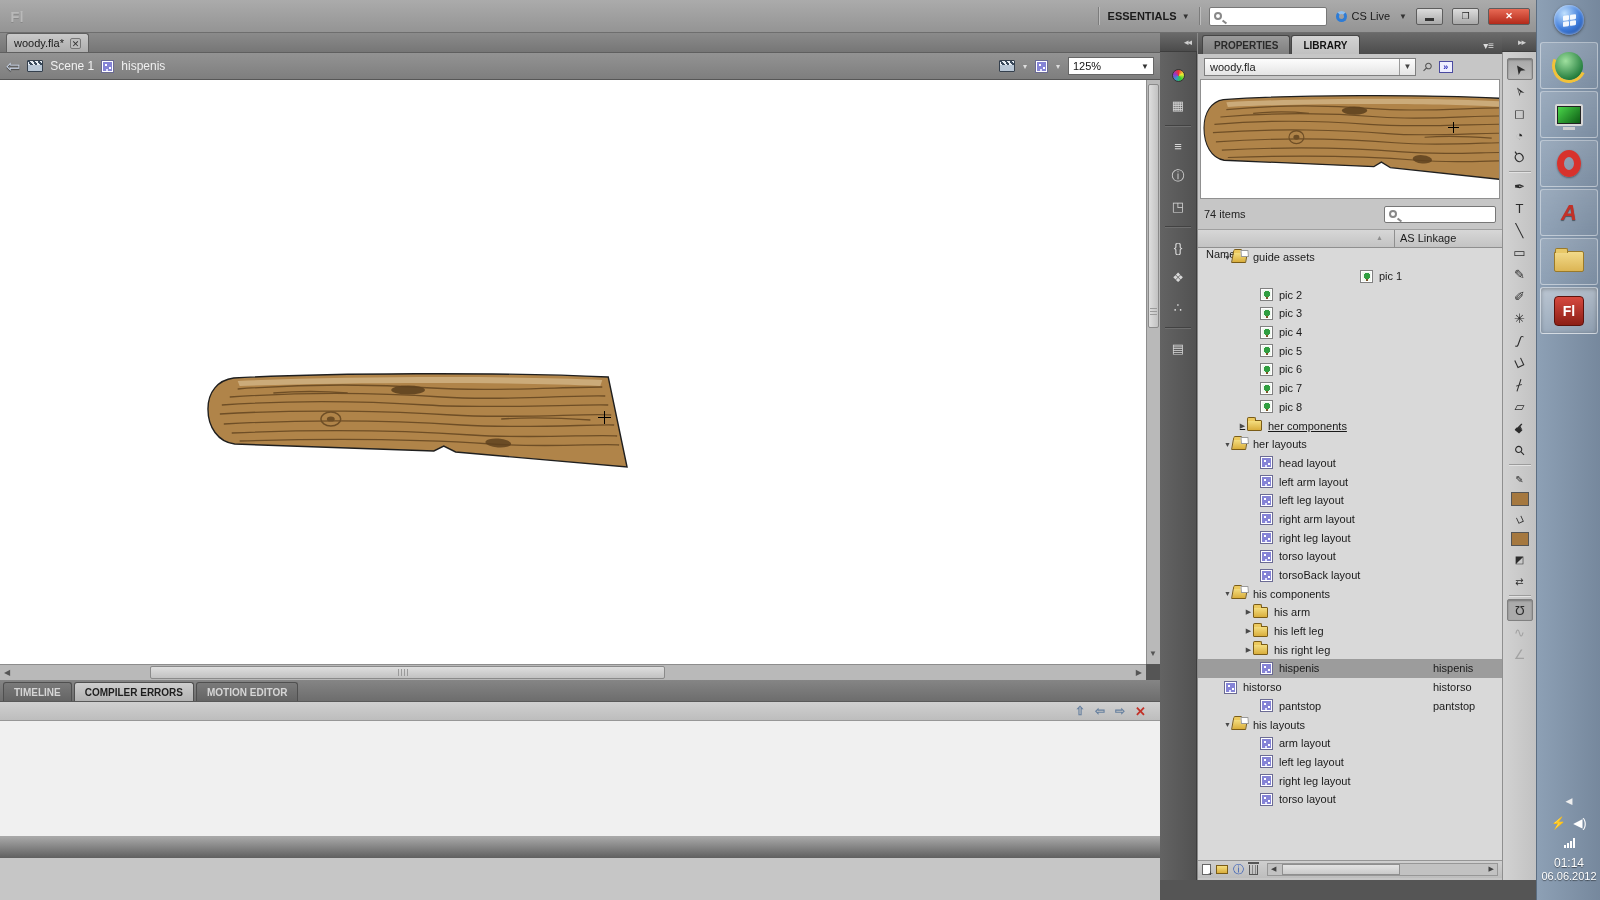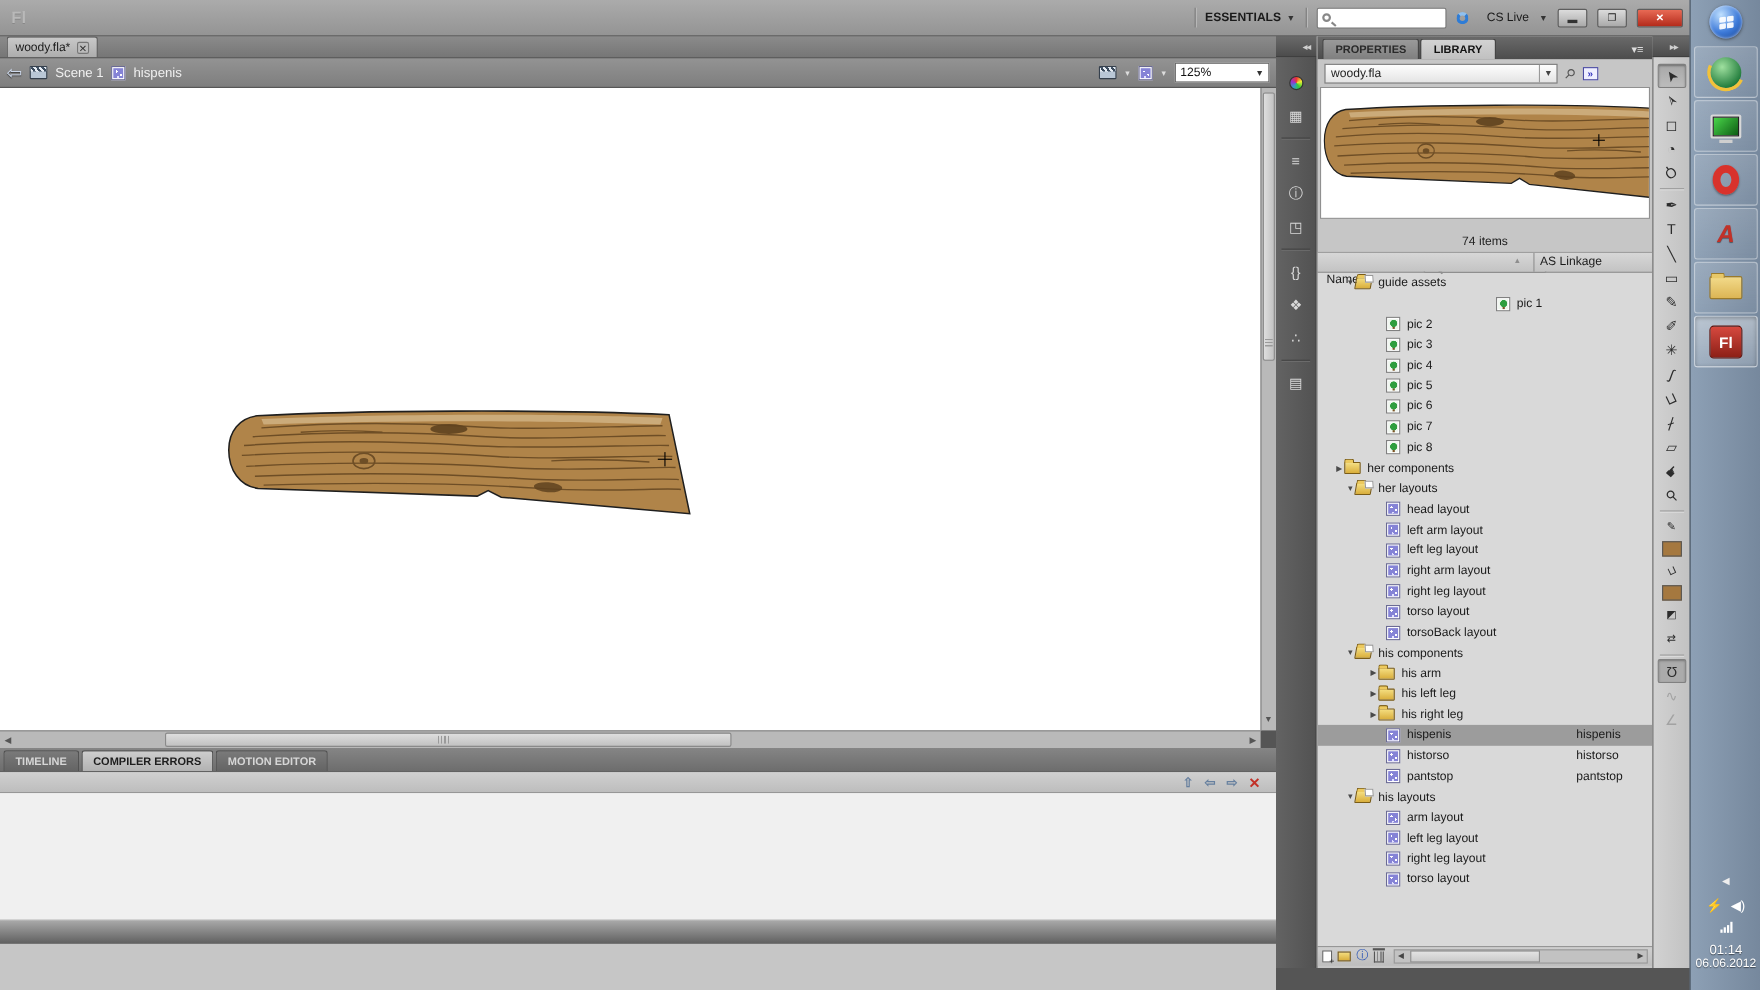--- a/index.html
+++ b/index.html
@@ -13,21 +13,21 @@
   .menu-item { padding:0 10px; height:33px; line-height:33px; color:#1c1c1c; font-size:12px; cursor:default; }
   #menubar-right { margin-left:auto; display:flex; align-items:center; gap:9px; padding-right:6px; }
   .vsep { width:1px; height:18px; background:#7c7c7c; box-shadow:1px 0 0 #bdbdbd; }
   #workspace-switcher { font-weight:bold; font-size:11px; display:flex; align-items:center; gap:5px; }
   .dn-arrow { font-size:8px; color:#333; }
   .searchbox { background:#fff; border:1px solid #777; border-radius:2px; height:19px; display:flex; align-items:center; padding:0 4px; }
   #menubar-search { width:118px; }
   .mag { width:8px; height:8px; border:2px solid #888; border-radius:50%; position:relative; flex:0 0 auto; }
   .mag::after { content:""; position:absolute; width:5px; height:2px; background:#888; transform:rotate(40deg); left:6px; top:7px; }
   .searchbox input { border:none; outline:none; flex:1; font-size:11px; background:transparent; margin-left:4px; }
-  #cslive { display:flex; align-items:center; gap:17px; }
+  #cslive { display:flex; align-items:center; gap:5px; }
   #cslive-icon { width:11px; height:11px; border-radius:50%; border:3px solid #2e7cd6; border-top-color:#8fc0f0; }
   .winbtn { width:27px; height:17px; border:1px solid #5d5d5d; border-radius:2px; background:linear-gradient(#dcdcdc,#a9a9a9); display:flex; align-items:center; justify-content:center; font-size:9px; color:#222; }
   .winbtn.close { background:linear-gradient(#e86a55,#b32a1a); color:#fff; font-weight:bold; width:42px; }
   .winbtn .minbar { width:9px; height:3px; background:#333; margin-top:6px; }
 
   
   #tabbar { left:0; top:33px; width:1160px; height:20px; background:linear-gradient(#8b8b8b,#767676); border-bottom:1px solid #5f5f5f; display:flex; align-items:flex-end; }
   #doc-tab { margin-left:6px; height:19px; background:linear-gradient(#c9c9c9,#adadad); border:1px solid #5f5f5f; border-bottom:none; border-radius:3px 3px 0 0; display:flex; align-items:center; gap:6px; padding:0 7px; font-size:11px; }
   #doc-tab .close-x { font-size:9px; color:#333; border:1px solid #777; background:#bbb; width:11px; height:11px; line-height:10px; text-align:center; border-radius:2px; }
 
@@ -93,21 +93,21 @@
   #lib-menu-btn { margin-left:auto; color:#ddd; font-size:10px; padding:0 8px 3px 0; }
   #lib-toolbar { height:25px; display:flex; align-items:center; padding:0 6px; gap:7px; background:#c6c6c6; }
   #lib-doc-select { width:212px; height:18px; background:linear-gradient(#fdfdfd,#e4e4e4); border:1px solid #7e7e7e; display:flex; align-items:center; }
   #lib-doc-select .val { flex:1; padding-left:5px; color:#222; }
   #lib-doc-select .arrbox { width:16px; height:16px; border-left:1px solid #9a9a9a; display:flex; align-items:center; justify-content:center; font-size:8px; color:#444; }
   .pin-ico { color:#555; font-size:12px; transform:rotate(45deg); }
   .newpanel-ico { width:14px; height:12px; border:1px solid #4a4aa0; background:#eef; color:#2d2dbb; font-size:9px; line-height:10px; text-align:center; font-weight:bold; }
   #lib-preview { position:relative; margin:0 2px; height:120px; background:#fff; border:1px solid #909090; overflow:hidden; }
   .crosshair { width:11px; height:11px; background:linear-gradient(#000,#000) center/1px 11px no-repeat, linear-gradient(#000,#000) center/11px 1px no-repeat; }
   #preview-cross { right:40px; top:42px; }
-  #lib-countrow { height:22px; display:flex; align-items:center; padding:15px 6px; gap:8px; border-bottom:1px solid #9f9f9f;flex-direction:column; }
+  #lib-countrow { height:22px; display:flex; align-items:center; padding:15px 6px; gap:8px; border-bottom:1px solid #9f9f9f; }
   #lib-count { flex:1; color:#222; }
   #lib-search { width:112px; height:17px; }
   #lib-colhead { height:18px; background:linear-gradient(#d7d7d7,#c3c3c3); border-bottom:1px solid #8f8f8f; position:relative; font-size:11px; }
   #lib-colhead .name { position:absolute; left:8px; top:18px; }
   #lib-colhead .sort { position:absolute; left:178px; top:4px; font-size:7px; color:#8e8e8e; }
   #lib-colhead .div { position:absolute; left:196px; top:0; bottom:0; width:1px; background:#8f8f8f; }
   #lib-colhead .linkage { position:absolute; left:202px; top:2px; }
   #lib-list { height:612px; background:#d9d9d9; overflow:hidden; }
   .lib-row { height:18.7px; display:flex; align-items:center; position:relative; font-size:11px; }
   .lib-row.selected { background:#9c9c9c; }
@@ -388,21 +388,21 @@
       <div class="lib-row" style="padding-left: 62px;">
         <span class="bmp-ico"></span>
         <span class="gap6"></span>
         <span>pic 7</span>
       </div>
       <div class="lib-row" style="padding-left: 62px;">
         <span class="bmp-ico"></span>
         <span class="gap6"></span>
         <span>pic 8</span>
       </div>
-      <div class="lib-row" style="padding-left: 15px;">
+      <div class="lib-row" style="padding-left: 40px; text-decoration: underline;">
         <span class="caret">▶</span>
         <span class="folder-ico"></span>
         <span class="gap6"></span>
         <span>her components</span>
       </div>
       <div class="lib-row" style="padding-left: 25px;">
         <span class="caret">▼</span>
         <span class="folder-ico open"></span>
         <span class="gap6"></span>
         <span>her layouts</span>
@@ -465,21 +465,21 @@
         <span class="folder-ico"></span>
         <span class="gap6"></span>
         <span>his right leg</span>
       </div>
       <div class="lib-row selected" style="padding-left: 62px;">
         <span class="mc-icon"></span>
         <span class="gap6"></span>
         <span>hispenis</span>
         <span class="linkval">hispenis</span>
       </div>
-      <div class="lib-row" style="padding-left: 62px;">
+      <div class="lib-row" style="padding-left: 26px;">
         <span class="mc-icon"></span>
         <span class="gap6"></span>
         <span>historso</span>
         <span class="linkval">historso</span>
       </div>
       <div class="lib-row" style="padding-left: 62px;">
         <span class="mc-icon"></span>
         <span class="gap6"></span>
         <span>pantstop</span>
         <span class="linkval">pantstop</span>

